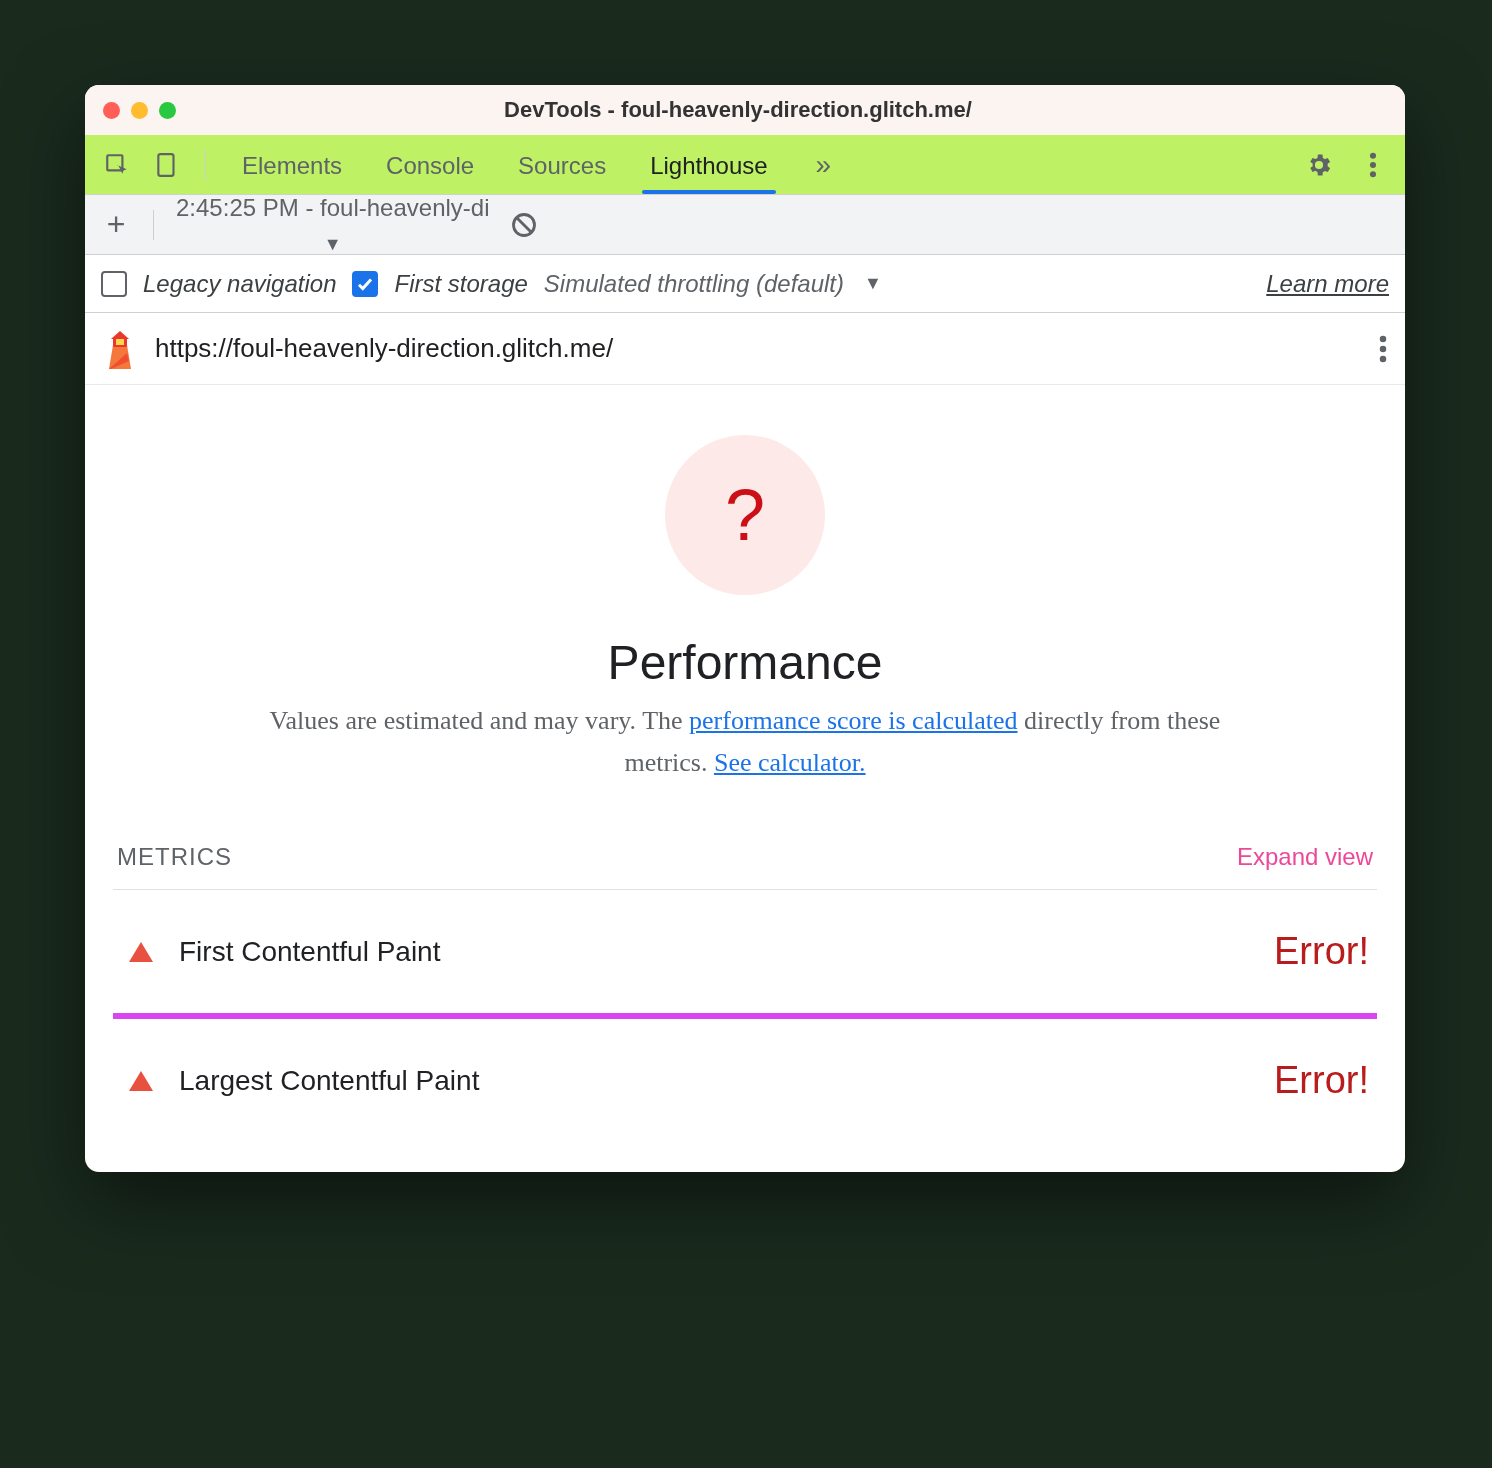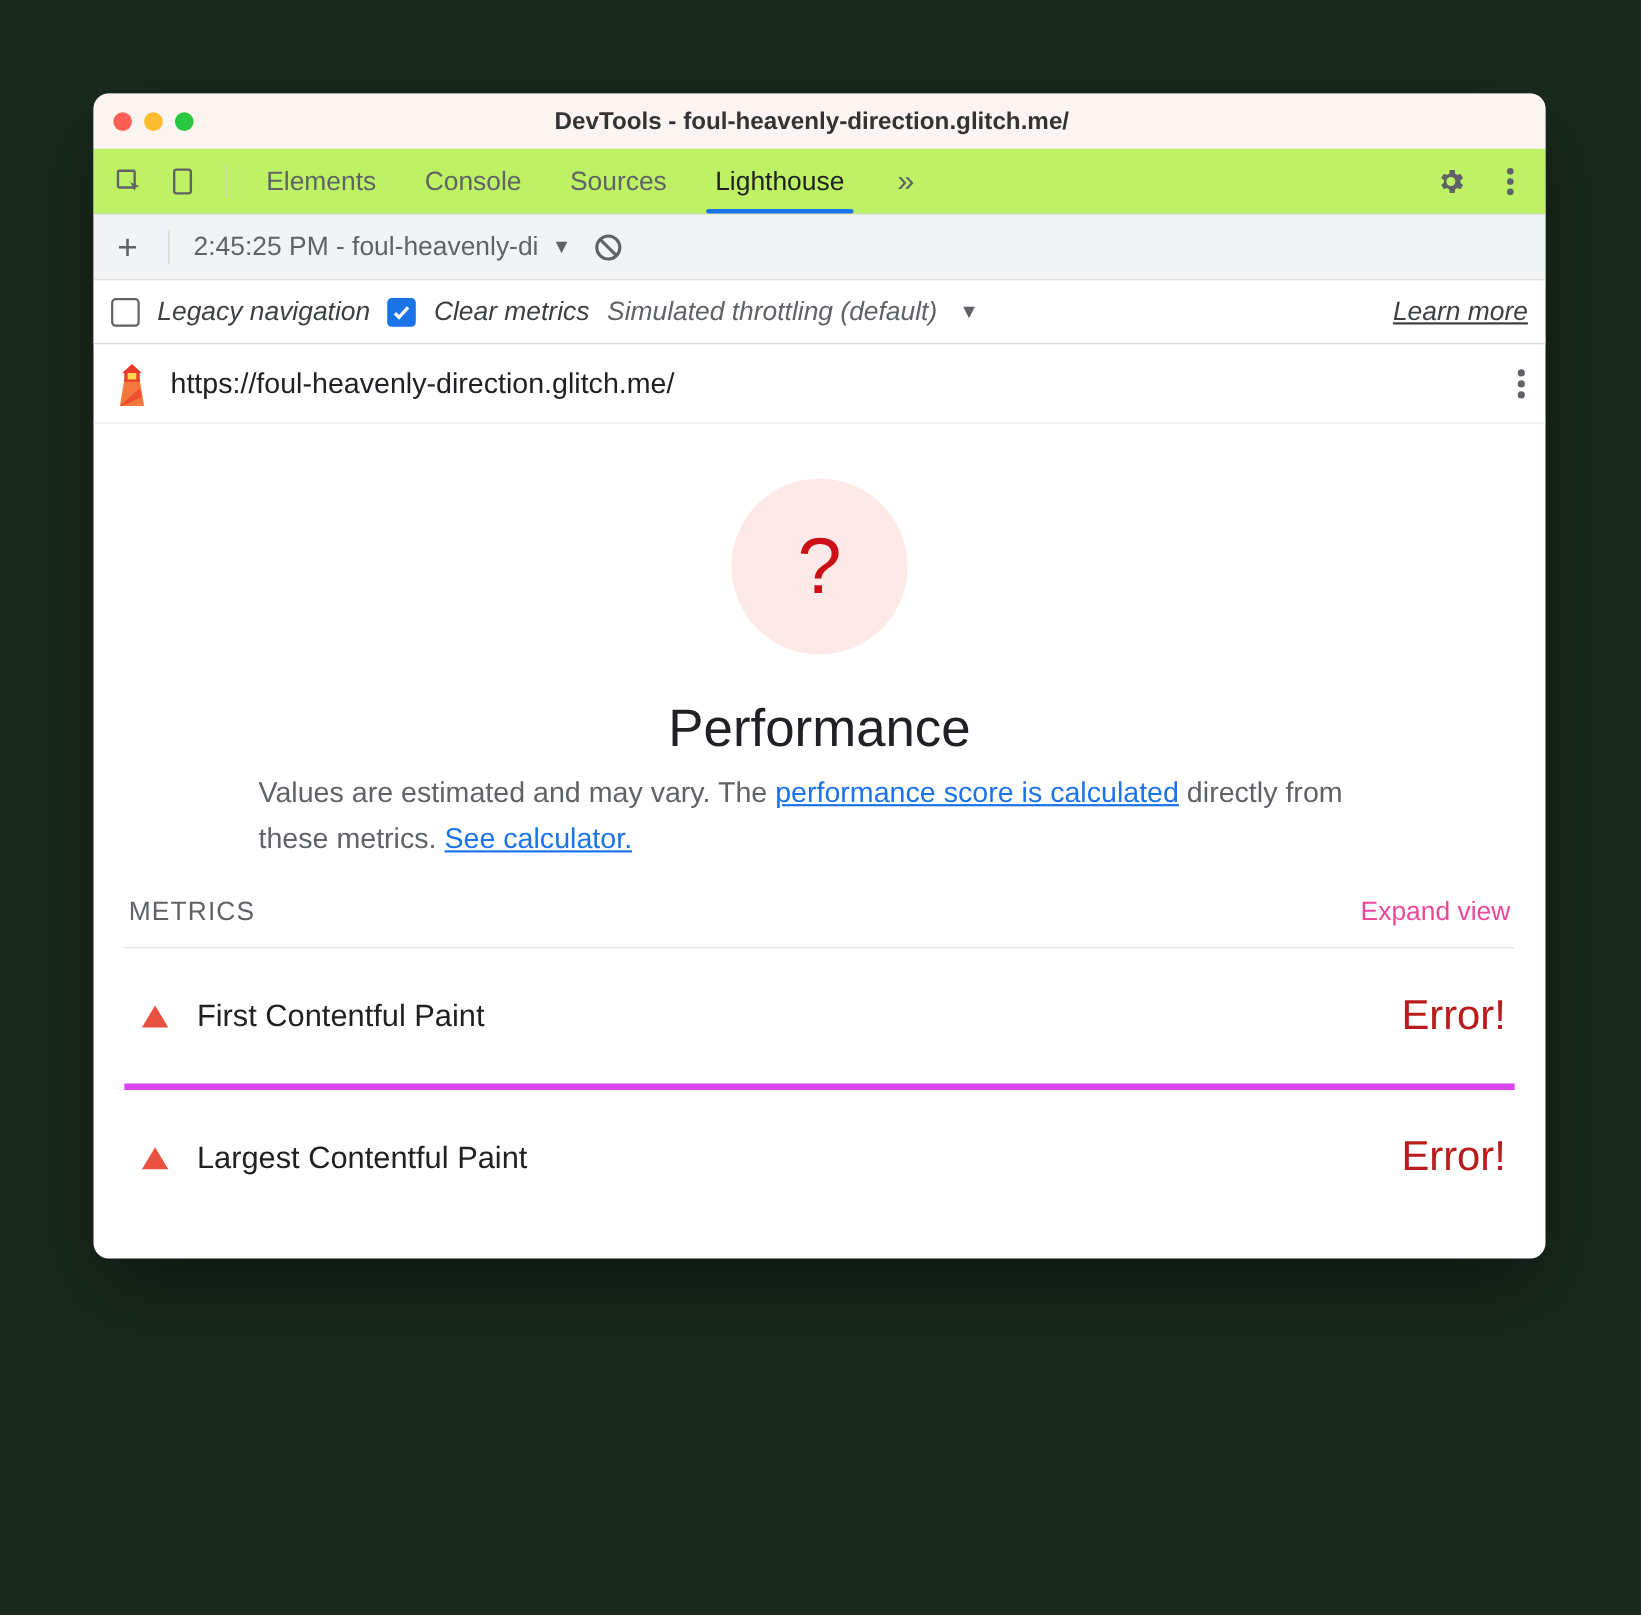--- a/index.html
+++ b/index.html
@@ -87,21 +87,21 @@
     align-items: center;
     padding: 0 16px;
     gap: 18px;
     font-size: 24px;
     color: #5f6367;
   }
   .plus { font-size: 32px; color: #5f6367; width:30px; text-align:center;}
   .report-select {
     display:flex; align-items:center; gap:12px;
     max-width: 430px;
-    overflow:hidden; white-space:nowrap;
+    overflow:hidden; white-space:nowrap;flex-direction:column;
   }
   .dropdown-caret { color:#5f6367; font-size:18px; }
   .ban-icon svg { stroke:#5f6367; }
 
   
   .row3 {
     height: 58px;
     background: #fff;
     border-bottom: 1px solid #d0d0d0;
     display:flex; align-items:center;
@@ -136,22 +136,22 @@
   .body { padding: 50px 28px 30px; }
   .score-circle {
     width: 160px; height:160px; border-radius:50%;
     background:#fde9e8;
     display:flex; align-items:center; justify-content:center;
     margin: 0 auto 40px;
   }
   .score-q { font-size: 72px; color:#cc0f16; font-weight:400;}
   .perf-title { text-align:center; font-size:48px; font-weight:400; color:#202124; margin-bottom:10px;}
   .perf-desc {
-    font-size:26px; color:#5f6367; line-height:1.6;
-    max-width: 1020px; margin: 0 auto 32px;
+    text-align:center; font-size:26px; color:#5f6367; line-height:1.6;
+    max-width: 1020px; margin: 0 auto 60px; font-family: Liberation Serif, serif;
   }
   .perf-desc a { color:#1a73e8; text-decoration:underline; }
 
   .metrics-head {
     display:flex; justify-content:space-between; align-items:center;
     font-size:24px; color:#5f6367;
     border-bottom: 1px solid #e0e0e0;
     padding: 0 4px 18px;
   }
   .metrics-label { letter-spacing:1px; }
@@ -238,21 +238,21 @@
   </div>
 
   <div class="row3">
     <span class="chk"></span>
     <span>Legacy navigation</span>
     <span class="chk checked">
       <svg width="18" height="18" viewBox="0 0 24 24" fill="none" stroke="#fff" stroke-width="4">
           <polyline points="4 13 9 18 20 6"></polyline>
         </svg>
     </span>
-    <span>Clear metrics</span>
+    <span>First storage</span>
     <span class="throttling">
       <span>Simulated throttling (default)</span>
       <span class="dropdown-caret">▼</span>
     </span>
     <span class="learn-more">Learn more</span>
   </div>
 
   <div class="row4">
     <div class="lighthouse-logo">
       <svg width="34" height="40" viewBox="0 0 34 40">

